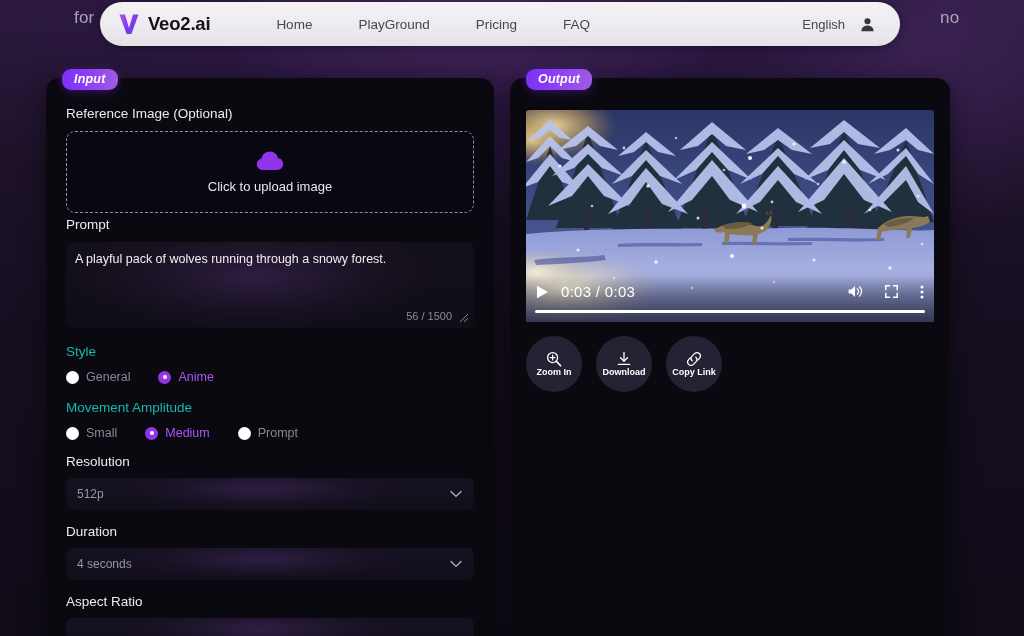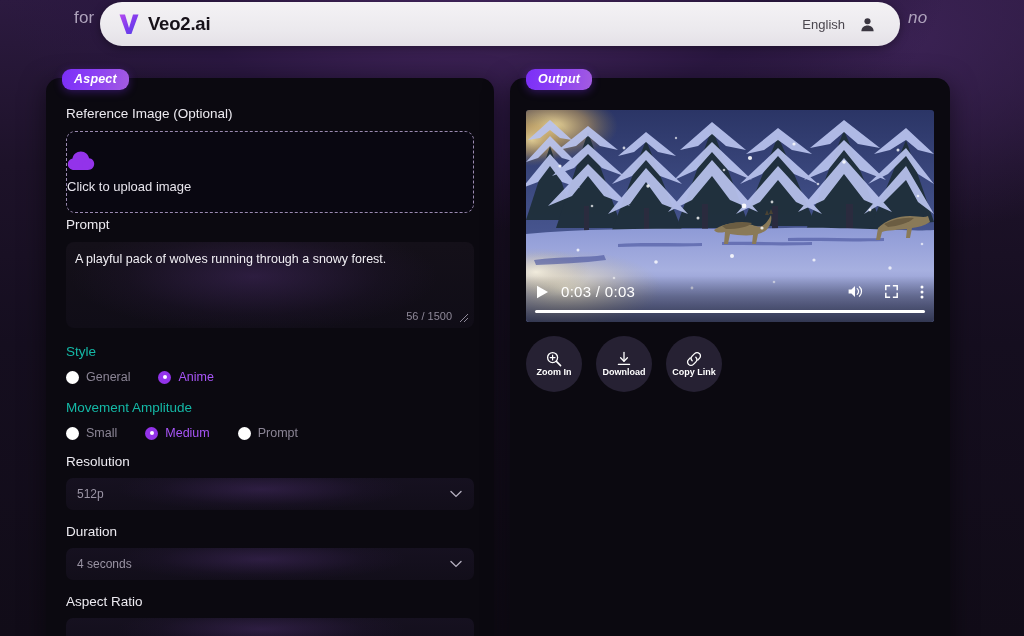--- a/index.html
+++ b/index.html
@@ -22,21 +22,21 @@
   
   .ghost-text {
     position: absolute;
     top: 8px;
     font-size: 17px;
     color: #b9aec6;
     letter-spacing: .2px;
     opacity: .92;
   }
   .ghost-left { left: 74px; }
-  .ghost-right { left: 908px; font-style: italic; }
+  .ghost-right { left: 940px; }
 
   
   .navbar {
     position: absolute;
     left: 100px; top: 2px;
     width: 800px; height: 44px;
     background: linear-gradient(180deg,#f4f2f5 0%, #eceaee 60%, #e4e1e7 100%);
     border-radius: 22px;
     display: flex;
     align-items: center;
@@ -99,21 +99,21 @@
     margin-bottom: 10px;
   }
 
   
   .dropzone {
     height: 82px;
     border: 1.5px dashed #9a8ab0;
     border-radius: 9px;
     display: flex;
     flex-direction: column;
-    align-items: flex-start;
+    align-items: center;
     justify-content: center;
     gap: 7px;
     cursor: pointer;
     background: #090711;
   }
   .upload-icon { width: 28px; height: 22px; display:block; }
   .dropzone-text { font-size: 13px; color: #e7e4ec; }
 
   
   .prompt-wrap { margin-top: 4px; position: relative; }
@@ -248,32 +248,38 @@
             <stop offset="0%" stop-color="#b44bf0"></stop>
             <stop offset="55%" stop-color="#7c3aed"></stop>
             <stop offset="100%" stop-color="#4f46e5"></stop>
           </linearGradient>
         </defs>
         <path d="M1.5 2.5 L7 2.5 L11 16 L15 2.5 L20.5 2.5 L13.4 22 L8.6 22 Z" fill="url(#vg)"></path>
       </svg>
       <span class="brand-name">Veo2.ai</span>
     </div>
 
+    <div class="nav-links">
+      <span class="nav-link">Home</span>
+      <span class="nav-link">PlayGround</span>
+      <span class="nav-link">Pricing</span>
+      <span class="nav-link">FAQ</span>
+    </div>
 
     <div class="nav-right">
       <span class="lang">English</span>
       <svg class="avatar-icon" viewBox="0 0 20 20">
         <circle cx="10" cy="6.2" r="3.6" fill="#3a3640"></circle>
         <path d="M2.8 18 C2.8 13.6 6.2 11.2 10 11.2 C13.8 11.2 17.2 13.6 17.2 18 Z" fill="#3a3640"></path>
       </svg>
     </div>
   </div>
 
   <div class="panel panel-input">
-    <div class="badge">Aspect</div>
+    <div class="badge">Input</div>
 
     <div class="panel-body">
 
       <div class="field-label">Reference Image (Optional)</div>
 
       <div class="dropzone">
         <svg class="upload-icon" viewBox="0 0 28 22">
           <path d="M7.2 20 C3.4 20 0.8 17.4 0.8 14.2 C0.8 11.4 2.8 9.1 5.5 8.6 C6.0 4.4 9.5 1.4 13.9 1.4 C18.1 1.4 21.5 4.3 22.1 8.3 C25.0 8.6 27.2 10.9 27.2 13.8 C27.2 17.2 24.5 20 21 20 Z" fill="#9333ea"></path>
           <path d="M14 6.4 L18.6 12 L15.9 12 L15.9 18 L12.1 18 L12.1 12 L9.4 12 Z" fill="#9333ea"></path>
         </svg>

